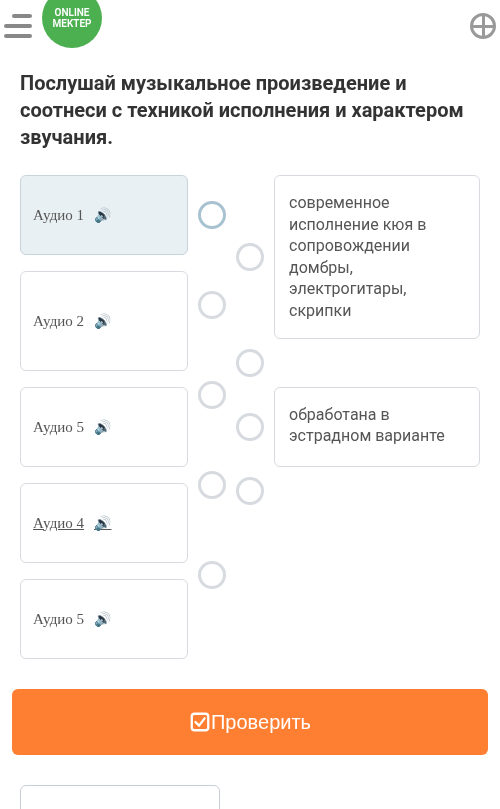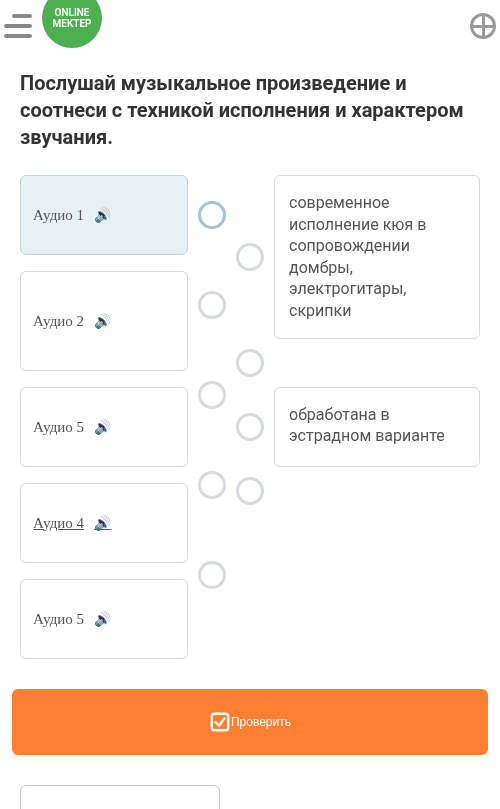--- a/index.html
+++ b/index.html
@@ -122,21 +122,21 @@
     margin: 30px 12px 0 12px;
     background: #ff7f32;
     color: #fff;
     border: none;
     border-radius: 6px;
     height: 66px;
     display: flex;
     align-items: center;
     justify-content: center;
     gap: 0;
-    font-size: 12px;
+    font-size: 20px;
     cursor: pointer;
     width: calc(100% - 24px);
   }
   .check-btn svg { width: 22px; height: 22px; }
 
   .bottom-box {
     margin: 30px 20px 0 20px;
     width: 200px;
     height: 46px;
     border: 1.5px solid #c9ced4;

